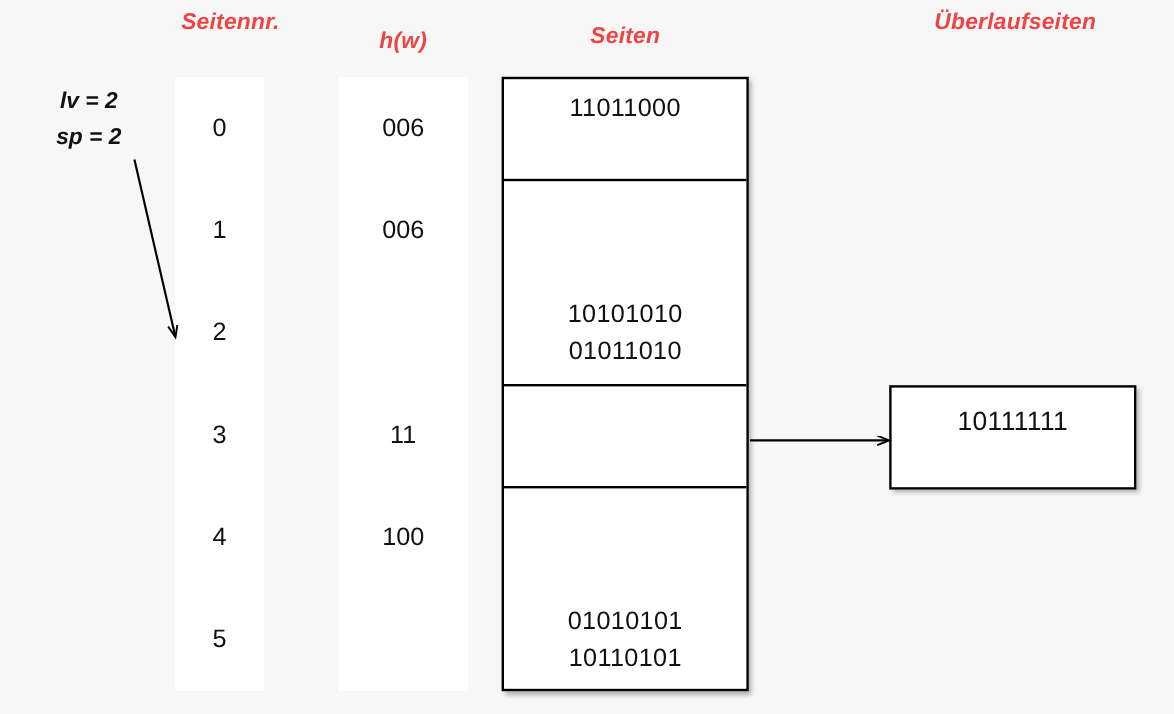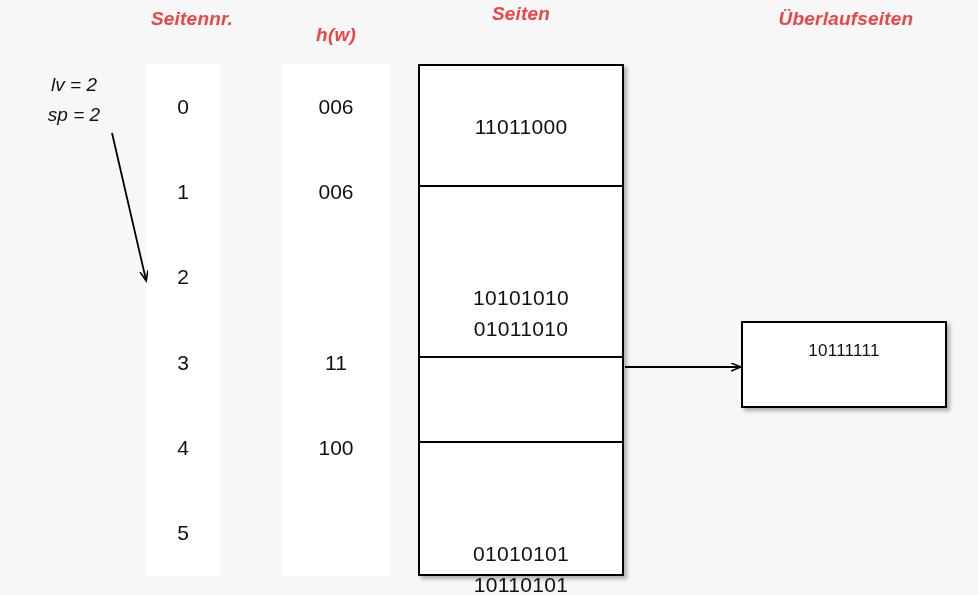--- a/index.html
+++ b/index.html
@@ -30,34 +30,34 @@
     font-weight: 600;
     font-size: 19px;
     letter-spacing: 0.2px;
     color: #ef4444;
     text-align: center;
     white-space: nowrap;
     transform: translateX(-50%);
   }
   #hdr-seitennr { left: 192px; top: 8px; }
   #hdr-hw       { left: 336px; top: 24px; }
-  #hdr-seiten   { left: 521px; top: 3px; }
+  #hdr-seiten   { left: 521px; top: 20px; }
   #hdr-ueberlauf{ left: 846px; top: 8px; }
 
   
   .param-block {
     position: absolute;
     left: 14px;
     top: 70px;
     width: 120px;
     text-align: center;
   }
   .param-line {
     font-style: italic;
-    font-weight: 400;
+    font-weight: 700;
     font-size: 19px;
     line-height: 30px;
     color: #111111;
     white-space: nowrap;
   }
 
   
   .plain-col {
     position: absolute;
     background: #ffffff;
@@ -94,21 +94,20 @@
   }
   .page-row {
     position: absolute;
     left: 0;
     width: 100%;
     height: 85.3px;
     box-sizing: border-box;
     border-bottom: 2px solid #000000;
     padding-top: 9px;
     text-align: center;
-    margin-top: 36px;
   }
   .page-row.last { border-bottom: none; }
   .page-line {
     font-size: 21px;
     font-weight: 500;
     line-height: 31px;
     color: #111111;
     letter-spacing: 0.3px;
   }
 
@@ -119,21 +118,21 @@
     top: 321px;
     width: 206px;
     height: 87px;
     background: #ffffff;
     border: 2px solid #000000;
     box-sizing: border-box;
     box-shadow: 3px 3px 4px rgba(0,0,0,0.30);
     padding-top: 12px;
     text-align: center;
   }
-  #overflow-box .page-line { font-size: 17px; }
+  #overflow-box .page-line { font-size: 22px; }
 
   
   #connectors {
     position: absolute;
     left: 0; top: 0;
     width: 978px;
     height: 595px;
     pointer-events: none;
   }
 </style>

